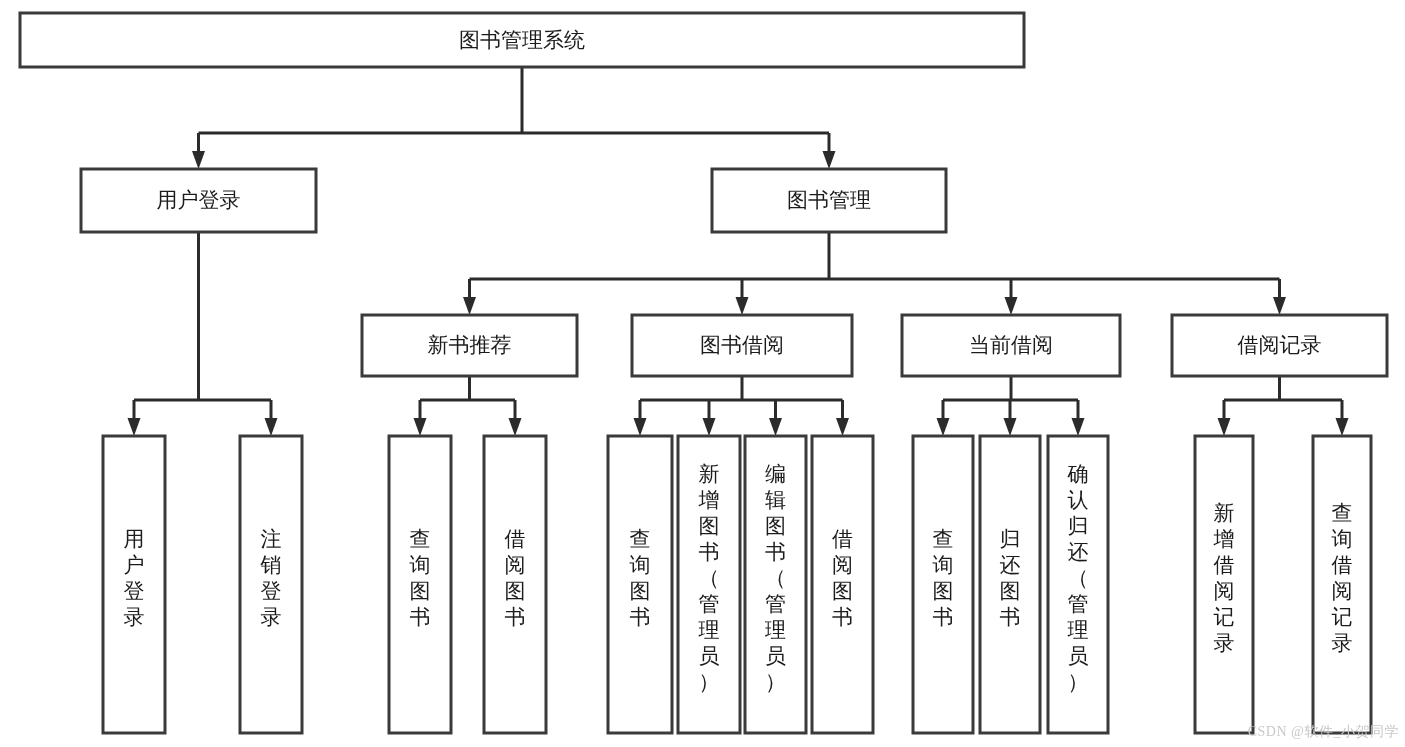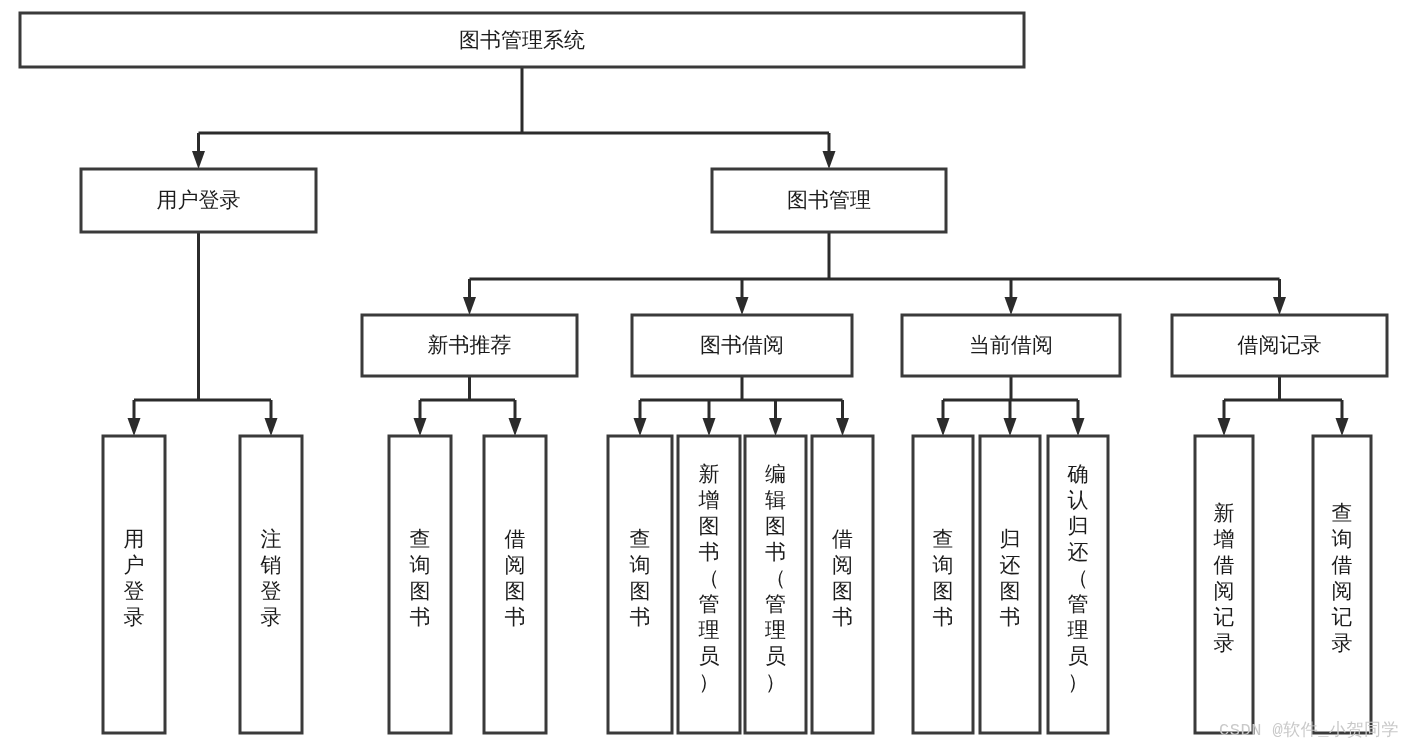--- a/index.html
+++ b/index.html
@@ -4,22 +4,22 @@
 <style>
   html,body{margin:0;padding:0;background:#ffffff;}
   body{width:1405px;height:747px;font-family:"Liberation Sans","DejaVu Sans",sans-serif;overflow:hidden;}
   #diagram-root{position:relative;width:1405px;height:747px;background:#fff;}
   svg#flow{position:absolute;left:0;top:0;width:1405px;height:747px;display:block;}
   .node-rect{fill:#ffffff;stroke:#3a3a3a;stroke-width:3;}
   .conn{stroke:#2b2b2b;stroke-width:3;fill:none;}
   .arrow-head{fill:#2b2b2b;stroke:none;}
   .node-label{font-family:"Liberation Sans","DejaVu Sans",sans-serif;font-size:21px;fill:#1c1c1c;text-anchor:middle;dominant-baseline:middle;}
   .vnode-label{font-family:"Liberation Sans","DejaVu Sans",sans-serif;font-size:21px;fill:#1c1c1c;text-anchor:middle;}
-  .watermark{position:absolute;right:6px;bottom:6px;font-family:Liberation Mono, monospace;
-             font-size:17px;color:#c9c9c9;letter-spacing:.5px;white-space:nowrap;}
+  .watermark{position:absolute;right:6px;bottom:6px;font-family:Liberation Serif, serif;
+             font-size:14px;color:#c9c9c9;letter-spacing:.5px;white-space:nowrap;}
 </style>
 </head>
 <body>
 
 <div id="diagram-root">
   <svg id="flow" viewBox="0 0 1405 747" xmlns="http://www.w3.org/2000/svg">
     <g id="connector-layer">
         <g>
           <path class="conn" d="M 522 67 L 522 133"></path>
           <path class="conn" d="M 198.5 133 L 829 133"></path>

